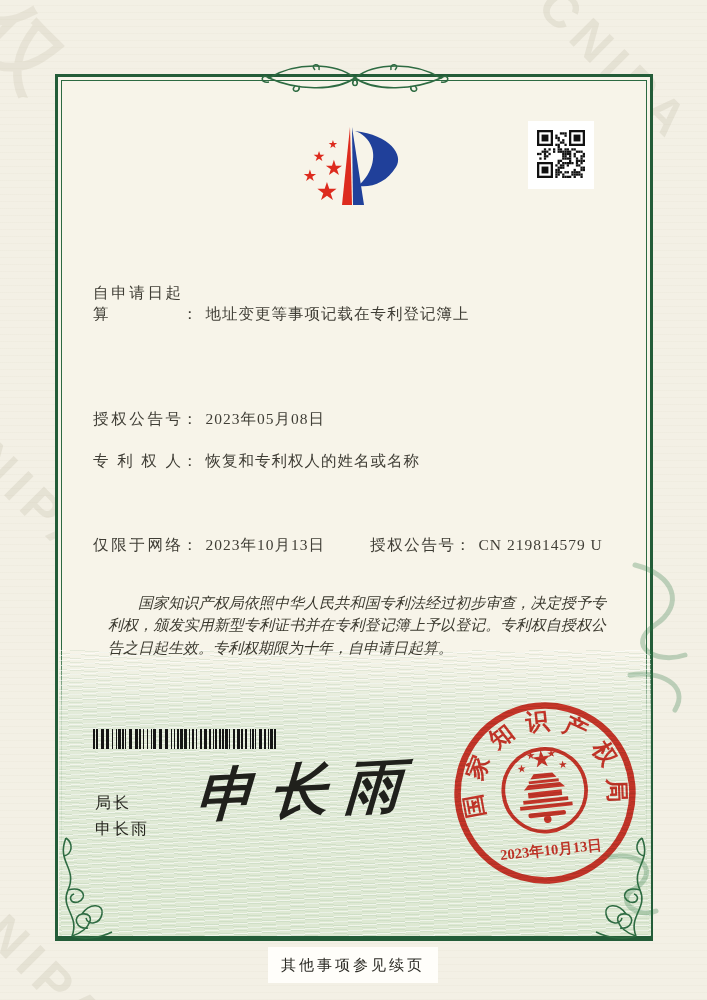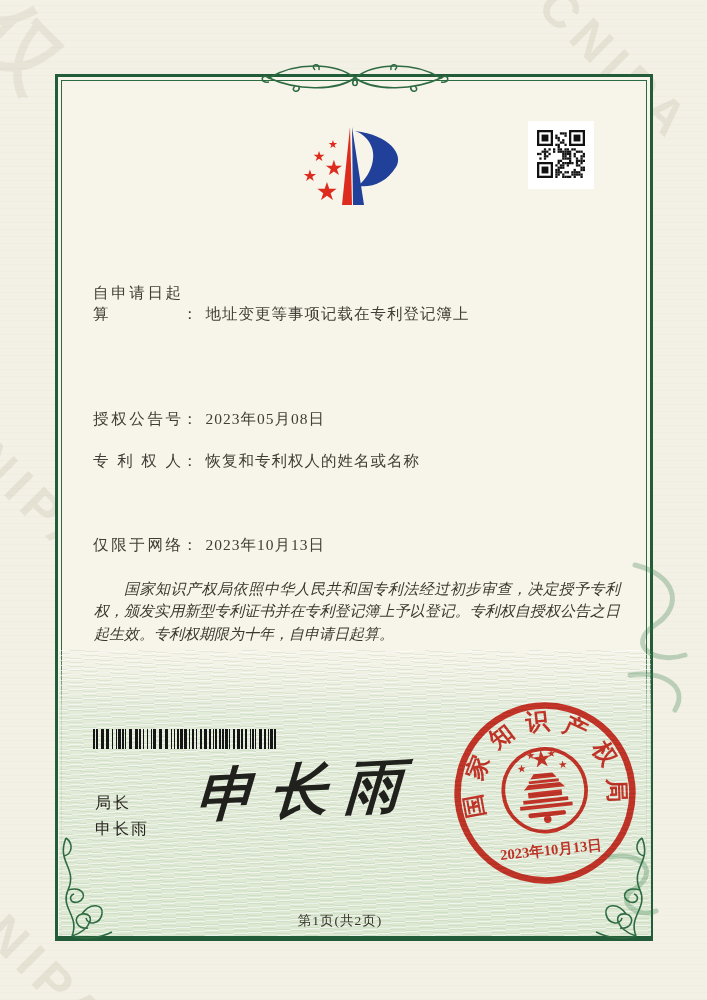--- a/index.html
+++ b/index.html
@@ -32,21 +32,21 @@
   .title{position:absolute;left:0;top:222px;width:707px;text-align:center;
      font-size:38px;font-weight:bold;color:#121212;letter-spacing:4px;}
   
   .row{position:absolute;left:93px;width:540px;font-size:15.5px;color:#3f3d35;}
   .flabel{display:inline-block;width:88px;text-align:justify;text-align-last:justify;vertical-align:bottom;}
   .fcolon{margin-left:1px;}
   .fvalue{margin-left:8px;letter-spacing:1px;}
   .grant2{position:absolute;left:277px;top:0;}
   .paras{position:absolute;left:90px;top:574px;width:534px;font-size:15px;line-height:22.4px;
      color:#3a382e;font-style:italic;text-align:justify;}
-  .paras p{margin:4px;text-indent:2em;}
+  .paras p{margin:18px;text-indent:2em;}
   .barcode{position:absolute;left:93px;top:729px;width:184px;height:20px;display:flex;align-items:stretch;}
   .barcode i{display:block;height:100%;}
   .signer{position:absolute;left:95px;font-family:"Liberation Sans","DejaVu Sans",sans-serif;
      font-size:16px;color:#26261f;letter-spacing:2px;}
   .sig-script{position:absolute;left:196px;top:752px;font-size:58px;font-weight:600;color:#20201c;
      font-style:italic;letter-spacing:16px;transform:rotate(-3deg) skewX(-6deg);white-space:nowrap;}
   .seal{position:absolute;left:451px;top:699px;width:188px;height:188px;
      transform:rotate(-6deg);opacity:.93;mix-blend-mode:multiply;}
   .page-ind{position:absolute;left:0;top:912px;width:680px;text-align:center;
      font-size:13.5px;color:#35332b;letter-spacing:1px;}
@@ -235,20 +235,23 @@
     <span class="flabel">自申请日起算</span><span class="fcolon">：</span><span class="fvalue">地址变更等事项记载在专利登记簿上</span>
   </div>
   <div class="row" style="top:409px;">
     <span class="flabel">授权公告号</span><span class="fcolon">：</span><span class="fvalue">2023年05月08日</span>
   </div>
   <div class="row" style="top:451px;">
     <span class="flabel">专利权人</span><span class="fcolon">：</span><span class="fvalue">恢复和专利权人的姓名或名称</span>
   </div>
   <div class="row" style="top:535px;">
     <span class="flabel">仅限于网络</span><span class="fcolon">：</span><span class="fvalue">2023年10月13日</span>
+    <span class="grant2">
+      <span class="flabel" style="width:84px;">授权公告号</span><span class="fcolon">：</span><span class="fvalue">CN 219814579 U</span>
+    </span>
   </div>
 
   <div class="paras">
     <p>国家知识产权局依照中华人民共和国专利法经过初步审查，决定授予专利权，颁发实用新型专利证书并在专利登记簿上予以登记。专利权自授权公告之日起生效。专利权期限为十年，自申请日起算。</p>
   </div>
 
   <div class="barcode" id="barcode">
       <i style="width:2px;background:#151515"></i>
       <i style="width:1px;background:transparent"></i>
       <i style="width:2px;background:#151515"></i>
@@ -403,16 +406,18 @@
       <path d="M20,10 C60,20 70,50 40,70 C10,90 40,110 70,100"></path>
       <path d="M15,120 C45,115 75,130 60,155"></path>
     </g>
   </svg>
   <svg class="scribble" style="left:598px;top:845px;" width="70" height="85" viewBox="0 0 70 85">
     <g fill="none" stroke="#2f7a45" stroke-width="5" stroke-linecap="round">
       <path d="M12,12 C48,6 60,30 36,44 C16,56 40,74 58,66"></path>
     </g>
   </svg>
 
-  <div class="page-ind">第1页(共2页)</div>
-
+
+  <div class="cont-box">
+    <span>其他事项参见续页</span>
+  </div>
 
 </div>
 
 </body></html>

